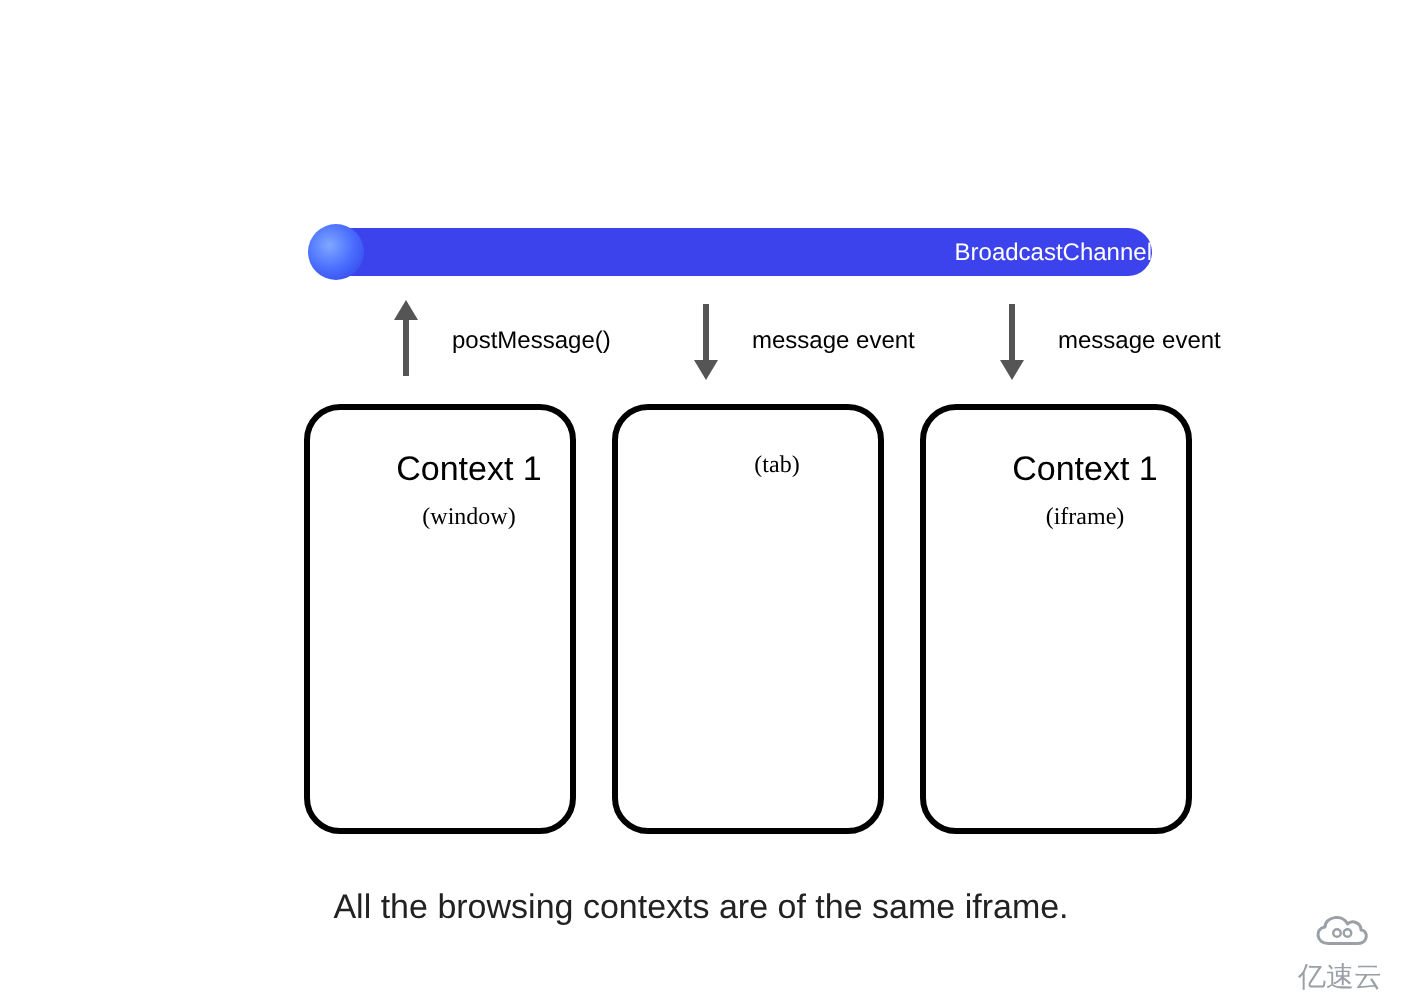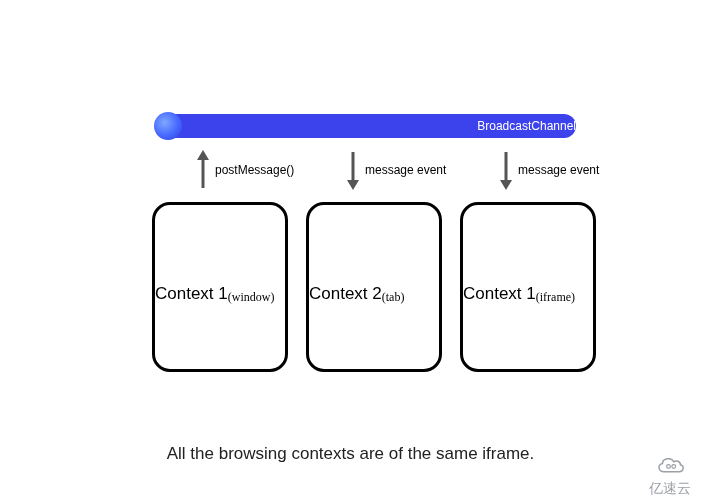--- a/index.html
+++ b/index.html
@@ -37,21 +37,21 @@
       height: 28px;
       border-radius: 50%;
       background: radial-gradient(circle at 38% 38%, #7ea8ff 0%, #4a6cff 50%, #2b3de0 100%);
     }
     .arrow-group {
       position: absolute;
       top: 150px;
       width: 150px;
       display: flex;
       align-items: center;
-      gap: 4px;
+      gap: 15px;
     }
     .arrow-group.up { left: 195px; }
     .arrow-group.d1 { left: 345px; }
     .arrow-group.d2 { left: 498px; }
     .arrow-svg {
       width: 16px;
       height: 40px;
       flex: 0 0 auto;
     }
     .arrow-label {
@@ -61,27 +61,28 @@
     }
     .contexts {
       position: absolute;
       top: 202px;
       left: 152px;
       display: flex;
       gap: 18px;
     }
     .context-box {
       width: 136px;
-      height: 170px;
+      height: 215px;
       border: 3px solid #000;
       border-radius: 18px;
       display: flex;
-      flex-direction: row;
+      flex-direction: column;
       align-items: center;
       padding-top: 20px;
+      padding-left: 29px;
     }
     .context-title {
       font-size: 17px;
       font-weight: normal;
       color: #000;
       margin-bottom: 6px;
     }
     .context-sub {
       font-size: 12px;
       color: #000;
@@ -145,21 +146,20 @@
     </svg>
     <span class="arrow-label">message event</span>
   </div>
 
   <div class="contexts">
     <div class="context-box">
       <div class="context-title">Context 1</div>
       <div class="context-sub">(window)</div>
     </div>
     <div class="context-box">
-      <div class="context-title">Context 2</div>
       <div class="context-sub">(tab)</div>
     </div>
     <div class="context-box">
       <div class="context-title">Context 1</div>
       <div class="context-sub">(iframe)</div>
     </div>
   </div>
 
   <div class="caption">All the browsing contexts are of the same iframe.</div>
 

